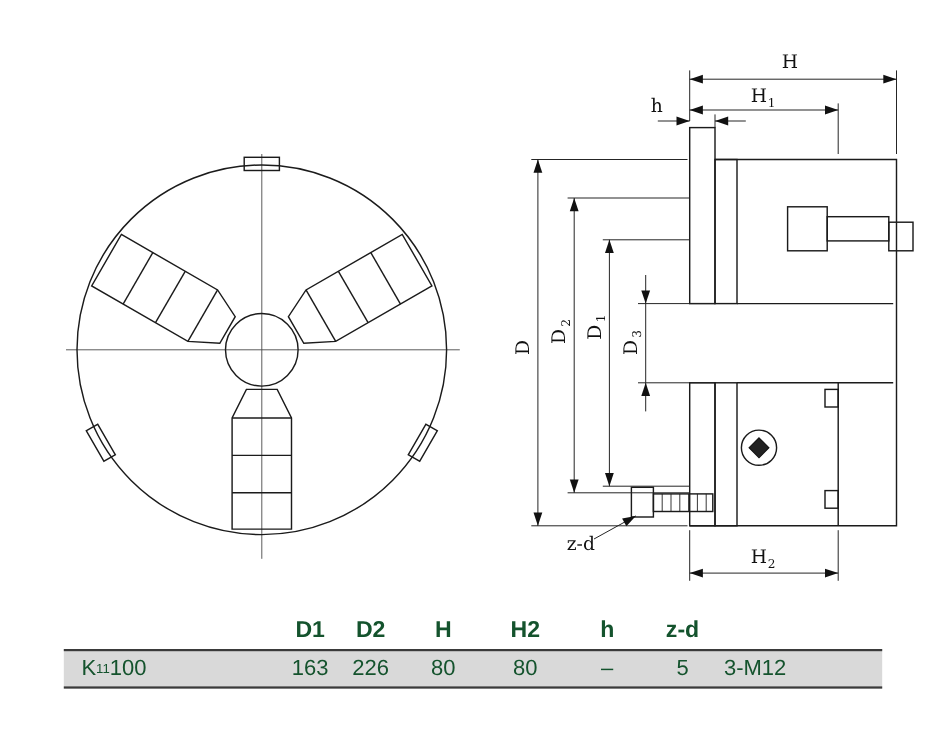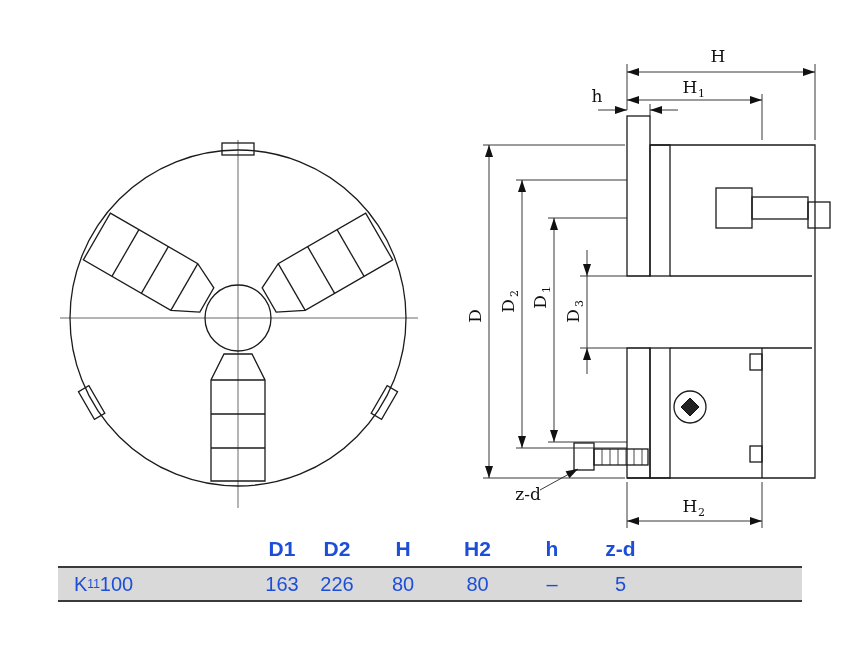--- a/index.html
+++ b/index.html
@@ -6,21 +6,21 @@
   .page{position:relative;width:858px;height:666px;background:#fff;overflow:hidden;
         font-family:"Liberation Sans",sans-serif;}
   svg{position:absolute;left:0;top:0;}
   .obj{stroke:#1b1b1b;stroke-width:1.3;fill:none;}
   .thin{stroke:#444;stroke-width:0.8;fill:none;}
   .dimline{stroke:#222;stroke-width:0.9;fill:none;}
   text.dim{font-family:"DejaVu Serif","DejaVu Sans",serif;font-size:17px;fill:#111;
            text-anchor:middle;stroke:none;}
   text.dimsub{font-family:"DejaVu Serif","DejaVu Sans",serif;font-size:11px;fill:#111;
            text-anchor:start;stroke:none;}
-  .spec-table{position:absolute;left:58px;top:532px;width:744px;color:#1d4ed8;}
+  .spec-table{position:absolute;left:58px;top:556px;width:744px;color:#14532d;}
   .thead,.trow{display:grid;grid-template-columns:199px 50px 60px 72px 77px 72px 65px 67px 82px;}
   .thead{height:34px;font-size:21px;font-weight:600;}
   .trow{height:32px;font-size:20px;background:#d9d9d9;
         border-top:2px solid #3a3a3a;border-bottom:2px solid #3a3a3a;}
   .cell{display:flex;align-items:center;justify-content:center;white-space:nowrap;}
   .model-cell{justify-content:flex-start;padding-left:16px;}
   .model-cell sub{font-size:12px;line-height:0;}
 </style>
 </head>
 <body>
@@ -199,16 +199,17 @@
       <span>K</span>
           <sub>11</sub>
           <span>100</span>
     </div>
     <div class="cell">163</div>
     <div class="cell">226</div>
     <div class="cell">80</div>
     <div class="cell">80</div>
     <div class="cell">–</div>
     <div class="cell">5</div>
+    <div class="cell">3-M12</div>
   </div>
 </div>
 
 </div>
 
 </body></html>

